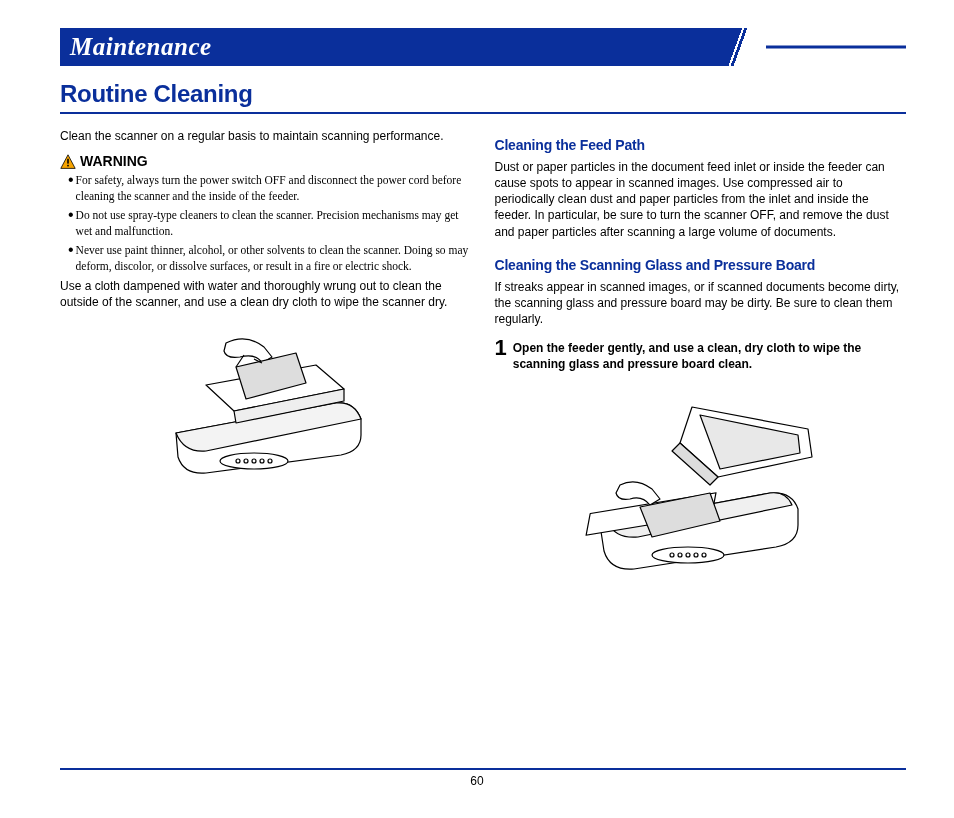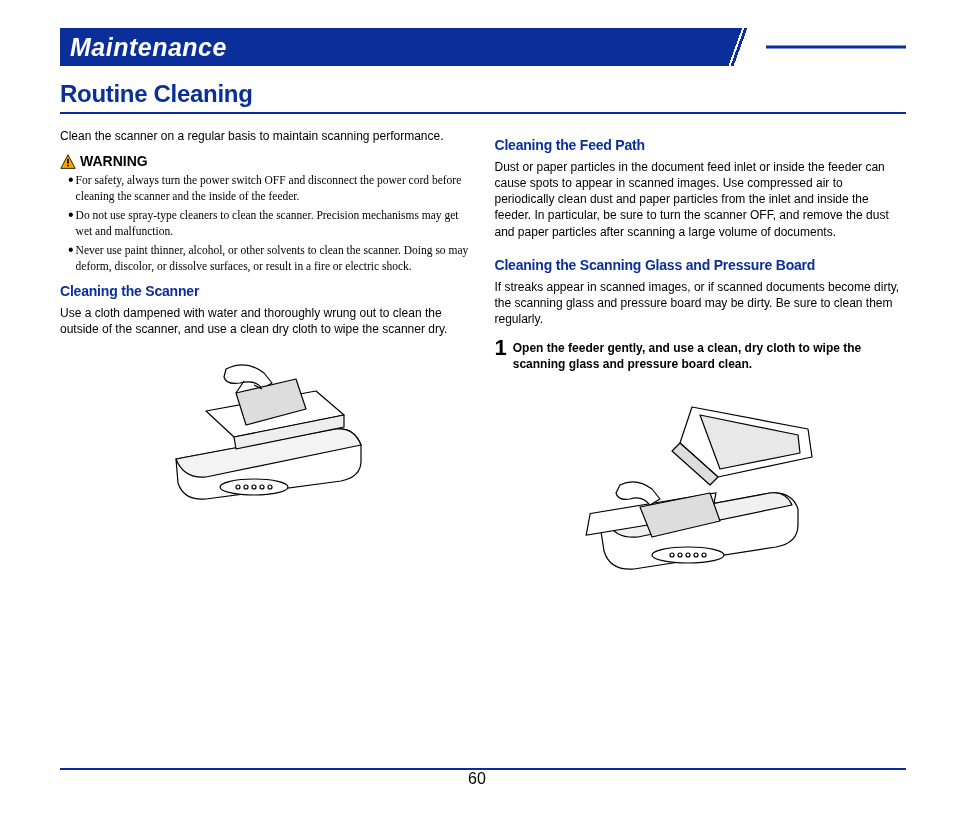--- a/index.html
+++ b/index.html
@@ -1,20 +1,20 @@
 <!DOCTYPE html>
 <html><head>
 <meta charset="utf-8">
 <style>
   * { box-sizing: border-box; margin: 0; padding: 0; }
   html, body { width: 954px; height: 818px; background: #fff; font-family: Arial, Helvetica, sans-serif; color: #000; }
   .page { padding: 28px 48px 20px 60px; height: 100%; position: relative; }
 
   
-  .banner { height: 38px; position: relative; margin-bottom: 14px; }
+  .banner { height: 38px; position: relative; margin-bottom: 14px; font-family: Liberation Serif, serif; }
   .banner-blue { position: absolute; left: 0; top: 0; bottom: 0; right: 170px; background: #0a2f9b; }
   .banner-diag { position: absolute; top: 0; bottom: 0; right: 140px; width: 60px;
                  background: linear-gradient(110deg, #0a2f9b 0 49%, #fff 49% 52%, #0a2f9b 52% 56%, #fff 56% 100%); }
   .banner-stripe { position: absolute; right: 0; top: 50%; height: 3px; width: 140px; background: #0a2f9b; transform: translateY(-50%); }
   .banner-title { position: relative; z-index: 2; color: #fff; font-weight: 700; font-style: italic; font-size: 25px; line-height: 38px; padding-left: 10px; letter-spacing: 0.5px; }
 
   
   .h1 { color: #0a2f9b; font-weight: 900; font-size: 24px; margin: 10px 0 4px; font-family: Arial, sans-serif; letter-spacing: -0.3px; }
   .h1-rule { height: 2px; background: #0a2f9b; margin-bottom: 14px; }
   .h2 { color: #0a2f9b; font-weight: 900; font-size: 14px; margin: 8px 0 4px; letter-spacing: -0.2px; }
@@ -37,21 +37,21 @@
   
   .illus { display: block; margin: 12px auto 4px; }
 
   
   .step { display: flex; align-items: flex-start; gap: 6px; margin-top: 10px; }
   .step-num { font-weight: 900; font-size: 22px; line-height: 1; }
   .step-txt { font-weight: 700; font-size: 12px; line-height: 1.35; padding-top: 3px; }
 
   
   .footer-rule { position: absolute; left: 60px; right: 48px; bottom: 48px; height: 2px; background: #0a2f9b; }
-  .page-num { position: absolute; left: 0; right: 0; bottom: 30px; text-align: center; font-size: 16px; }
+  .page-num { position: absolute; left: 0; right: 0; bottom: 30px; text-align: center; font-size: 12px; }
 </style>
 </head>
 <body>
 
 <div class="page">
 
   <div class="banner">
     <div class="banner-blue"></div>
     <div class="banner-diag"></div>
     <div class="banner-stripe"></div>
@@ -83,21 +83,20 @@
         <li>
             <span class="dot">•</span>
             <span class="txt">Do not use spray-type cleaners to clean the scanner. Precision mechanisms may get wet and malfunction.</span>
           </li>
         <li>
             <span class="dot">•</span>
             <span class="txt">Never use paint thinner, alcohol, or other solvents to clean the scanner. Doing so may deform, discolor, or dissolve surfaces, or result in a fire or electric shock.</span>
           </li>
       </ul>
 
-      <div class="h2">Cleaning the Scanner</div>
       <p>Use a cloth dampened with water and thoroughly wrung out to clean the outside of the scanner, and use a clean dry cloth to wipe the scanner dry.</p>
 
       <svg class="illus" width="260" height="160" viewBox="0 0 260 160">
         <g fill="#fff" stroke="#000" stroke-width="1.2" stroke-linejoin="round">
 
           <path d="M40 110 L200 80 Q218 78 225 96 L225 112 Q225 128 205 132 L70 150 Q48 152 42 134 Z"></path>
 
           <path d="M40 110 L200 80 Q218 78 225 96 L70 128 Q48 130 40 110 Z" fill="#f3f3f3"></path>
 
           <path d="M70 62 L180 42 L208 66 L98 88 Z" fill="#fff"></path>

